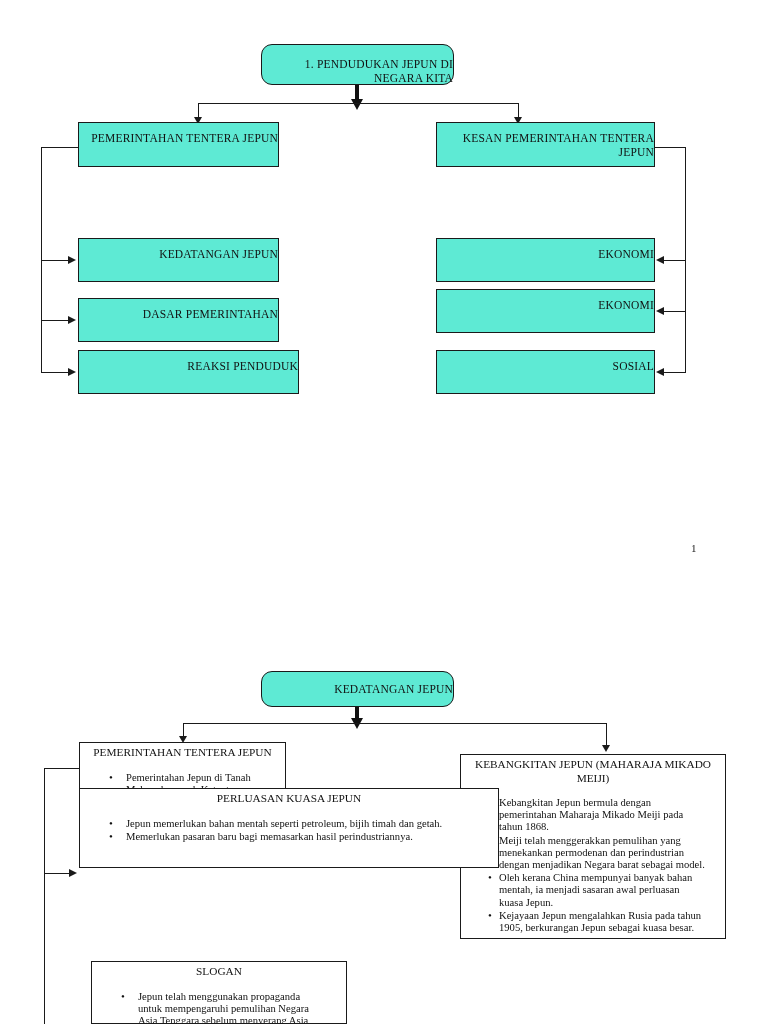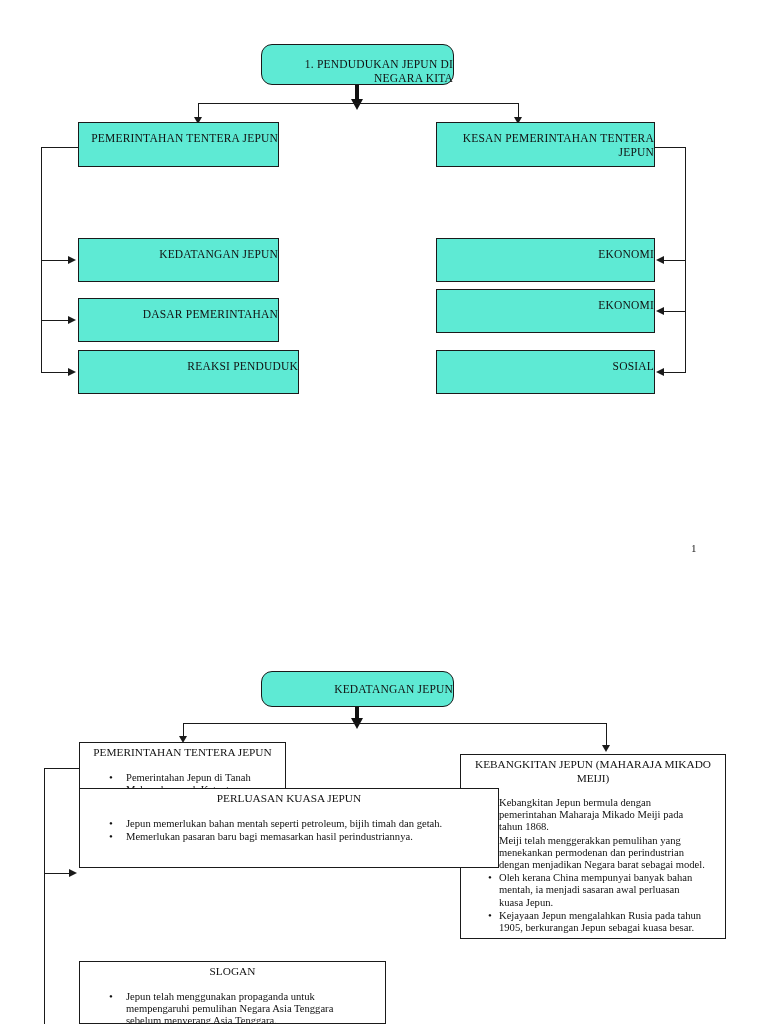--- a/index.html
+++ b/index.html
@@ -251,21 +251,21 @@
   </div>
 
   <div class="detail wide-bullets" style="left:79px; top:788px; width:420px; height:80px;">
     <span class="hdr">PERLUASAN KUASA JEPUN</span>
     <ul>
       <li>Jepun memerlukan bahan mentah seperti petroleum, bijih timah dan getah.</li>
       <li>Memerlukan pasaran baru bagi memasarkan hasil perindustriannya.</li>
     </ul>
   </div>
 
-  <div class="detail wide-bullets" style="left:79px; top:961px; width:307px; height:63px;">
+  <div class="detail wide-bullets" style="left:91px; top:961px; width:256px; height:63px;">
     <span class="hdr">SLOGAN</span>
     <ul>
       <li>Jepun telah menggunakan propaganda untuk mempengaruhi pemulihan Negara Asia Tenggara sebelum menyerang Asia Tenggara.</li>
     </ul>
   </div>
 
 
 </div>
 
 </body></html>

